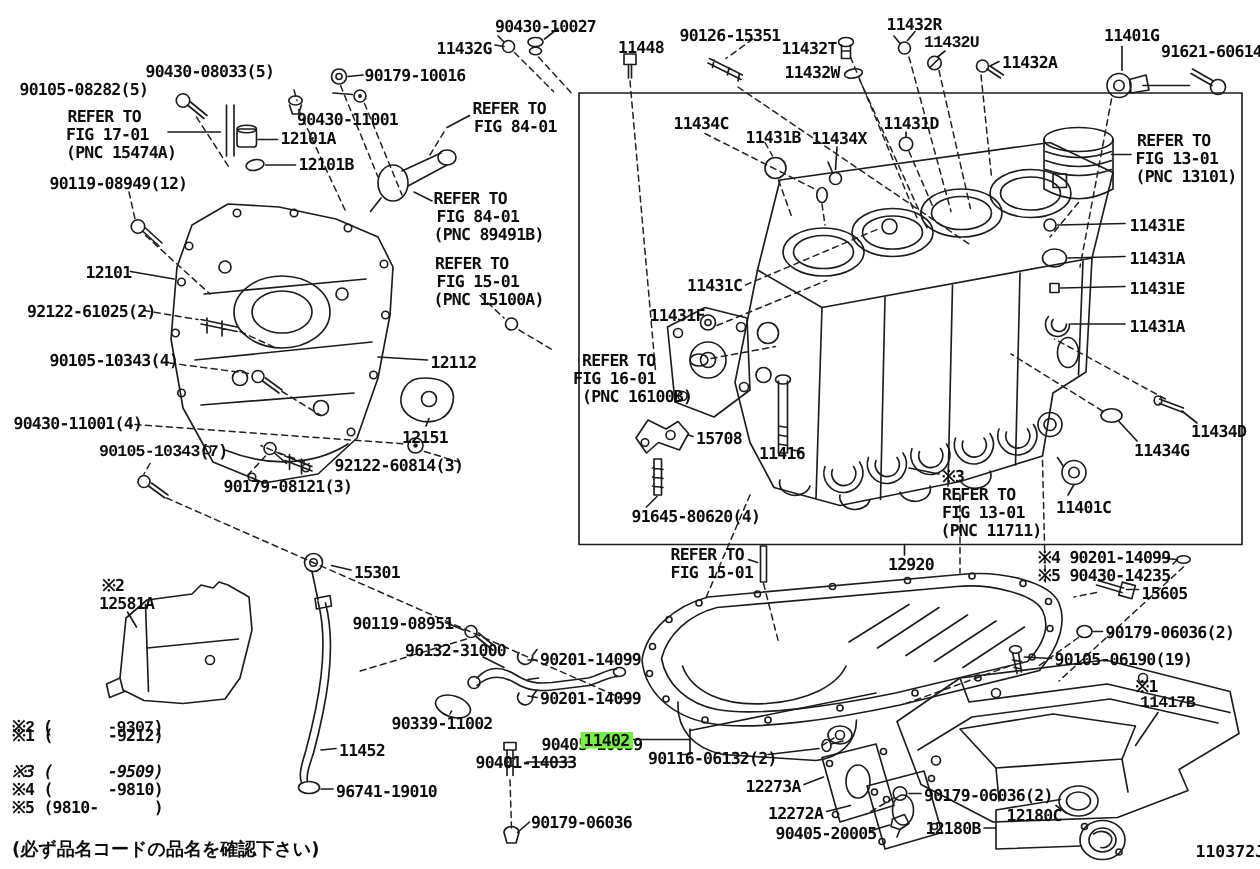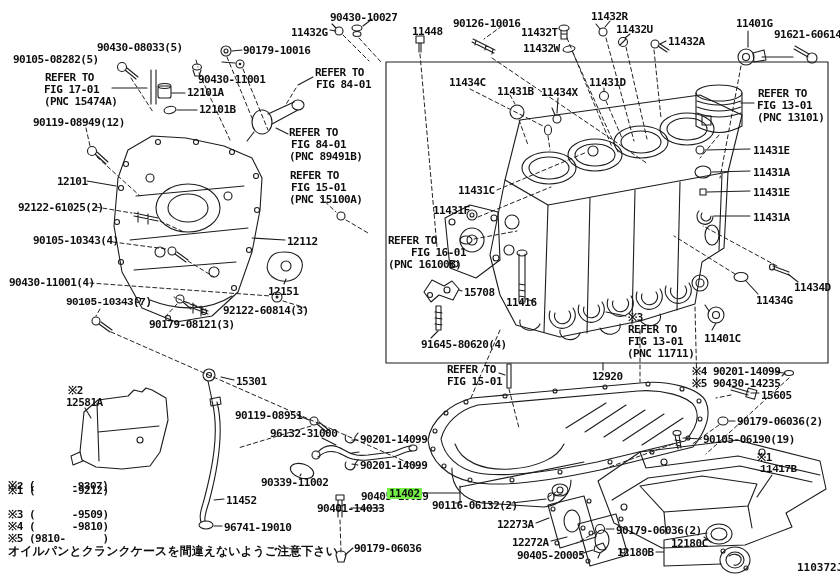--- a/index.html
+++ b/index.html
@@ -427,43 +427,43 @@
       <div class="lbl ref" style="left: 316px; top: 79px;">FIG 84-01</div>
       <div class="lbl ref" style="left: 289px; top: 127px;">REFER TO</div>
       <div class="lbl ref" style="left: 291px; top: 139px;">FIG 84-01</div>
       <div class="lbl ref" style="left: 289px; top: 151px;">(PNC 89491B)</div>
       <div class="lbl ref" style="left: 290px; top: 170px;">REFER TO</div>
       <div class="lbl ref" style="left: 291px; top: 182px;">FIG 15-01</div>
       <div class="lbl ref" style="left: 289px; top: 194px;">(PNC 15100A)</div>
       <div class="lbl part" style="left: 330px; top: 12px;">90430-10027</div>
       <div class="lbl part" style="left: 291px; top: 27px;">11432G</div>
       <div class="lbl part" style="left: 412px; top: 26px;">11448</div>
-      <div class="lbl part" style="left: 453px; top: 18px;">90126-10016</div>
+      <div class="lbl part" style="left: 453px; top: 18px;">90126-15351</div>
       <div class="lbl part" style="left: 521px; top: 27px;">11432T</div>
       <div class="lbl part" style="left: 523px; top: 43px;">11432W</div>
       <div class="lbl part" style="left: 591px; top: 11px;">11432R</div>
-      <div class="lbl part" style="left: 616px; top: 24px;">11432U</div>
+      <div class="lbl part" style="left: 616px; top: 24px; font-family: Liberation Mono, monospace;">11432U</div>
       <div class="lbl part" style="left: 668px; top: 36px;">11432A</div>
       <div class="lbl part" style="left: 736px; top: 18px;">11401G</div>
       <div class="lbl part" style="left: 774px; top: 29px;">91621-60614</div>
       <div class="lbl part" style="left: 449px; top: 77px;">11434C</div>
       <div class="lbl part" style="left: 497px; top: 86px;">11431B</div>
       <div class="lbl part" style="left: 541px; top: 87px;">11434X</div>
       <div class="lbl part" style="left: 589px; top: 77px;">11431D</div>
       <div class="lbl ref" style="left: 758px; top: 88px;">REFER TO</div>
       <div class="lbl ref" style="left: 757px; top: 100px;">FIG 13-01</div>
       <div class="lbl ref" style="left: 757px; top: 112px;">(PNC 13101)</div>
       <div class="lbl part" style="left: 753px; top: 145px;">11431E</div>
       <div class="lbl part" style="left: 753px; top: 167px;">11431A</div>
       <div class="lbl part" style="left: 753px; top: 187px;">11431E</div>
       <div class="lbl part" style="left: 753px; top: 212px;">11431A</div>
       <div class="lbl part" style="left: 458px; top: 185px;">11431C</div>
       <div class="lbl part" style="left: 433px; top: 205px;">11431F</div>
       <div class="lbl ref" style="left: 388px; top: 235px;">REFER TO</div>
-      <div class="lbl ref" style="left: 411px; top: 247px; text-align: center;">FIG 16-01</div>
+      <div class="lbl ref" style="left: 382px; top: 247px; text-align: center;">FIG 16-01</div>
       <div class="lbl ref" style="left: 388px; top: 259px;">(PNC 16100B)</div>
       <div class="lbl part" style="left: 464px; top: 287px;">15708</div>
       <div class="lbl part" style="left: 506px; top: 297px;">11416</div>
       <div class="lbl part" style="left: 421px; top: 339px;">91645-80620(4)</div>
       <div class="lbl ref" style="left: 628px; top: 312px;">※3</div>
       <div class="lbl ref" style="left: 628px; top: 324px;">REFER TO</div>
       <div class="lbl ref" style="left: 628px; top: 336px;">FIG 13-01</div>
       <div class="lbl ref" style="left: 627px; top: 348px; text-align: right;">(PNC 11711)</div>
       <div class="lbl part" style="left: 704px; top: 333px;">11401C</div>
       <div class="lbl part" style="left: 756px; top: 295px;">11434G</div>
@@ -495,18 +495,18 @@
       <div class="lbl part" style="left: 354px; top: 543px;">90179-06036</div>
       <div class="lbl part" style="left: 497px; top: 519px;">12273A</div>
       <div class="lbl part" style="left: 512px; top: 537px;">12272A</div>
       <div class="lbl part" style="left: 517px; top: 550px;">90405-20005</div>
       <div class="lbl part" style="left: 616px; top: 525px;">90179-06036(2)</div>
       <div class="lbl part" style="left: 671px; top: 538px;">12180C</div>
       <div class="lbl part" style="left: 617px; top: 547px;">12180B</div>
       <div class="lbl code" style="left: 797px; top: 562px;">110372J</div>
       <div class="lbl note" style="left: 8px; top: 485px;">※1 (      -9212)</div>
       <div class="lbl note" style="left: 8px; top: 481px; font-family: Liberation Mono, monospace;">※2 (      -9307)</div>
-      <div class="lbl note" style="left: 8px; top: 509px;">※3 (      -9509)</div>
+      <div class="lbl note" style="left: 8px; top: 509px; font-style: italic;">※3 (      -9509)</div>
       <div class="lbl note" style="left: 8px; top: 521px;">※4 (      -9810)</div>
       <div class="lbl note" style="left: 8px; top: 533px;">※5 (9810-      )</div>
-      <div class="lbl jp" style="left: 8px; top: 545px;">オイルパンとクランクケースを間違えないようご注意下さい</div>
+      <div class="lbl jp" style="left: 8px; top: 560px;">(必ず品名コードの品名を確認下さい)</div>
     </div>
 </div>
 
 </body></html>

